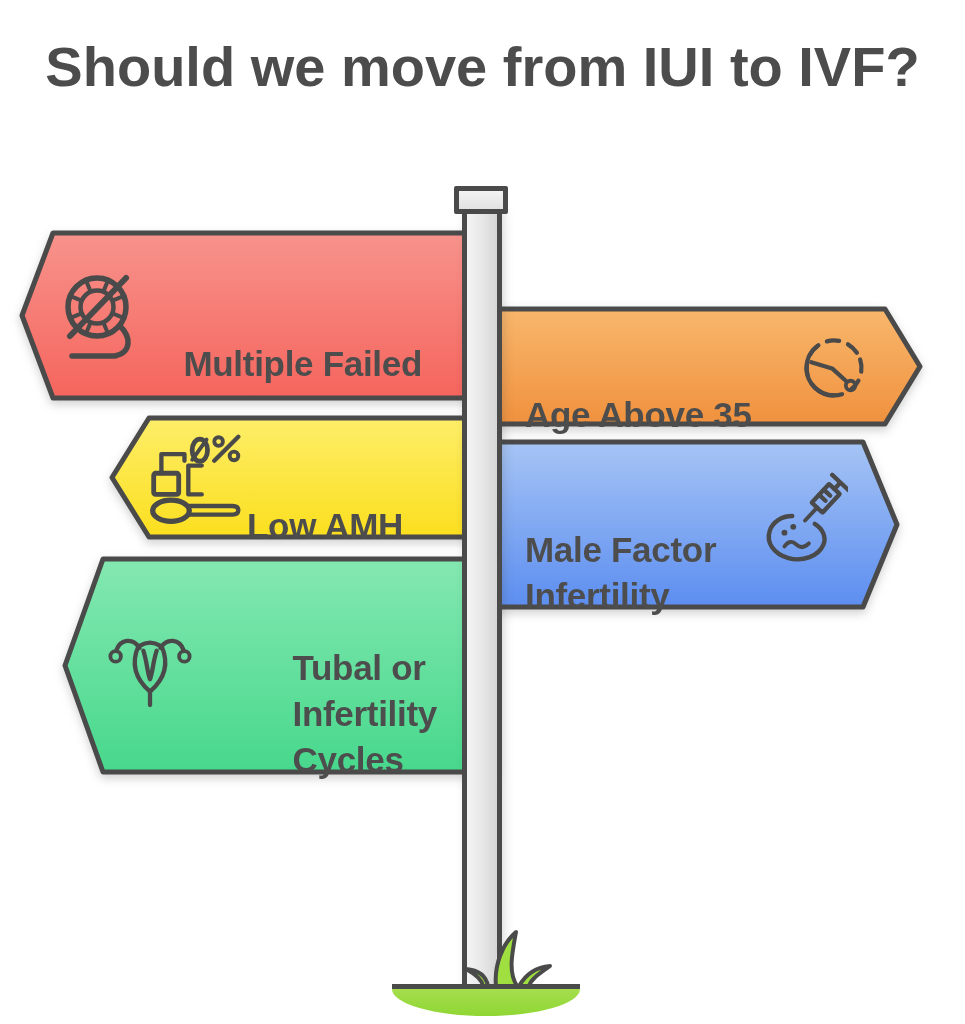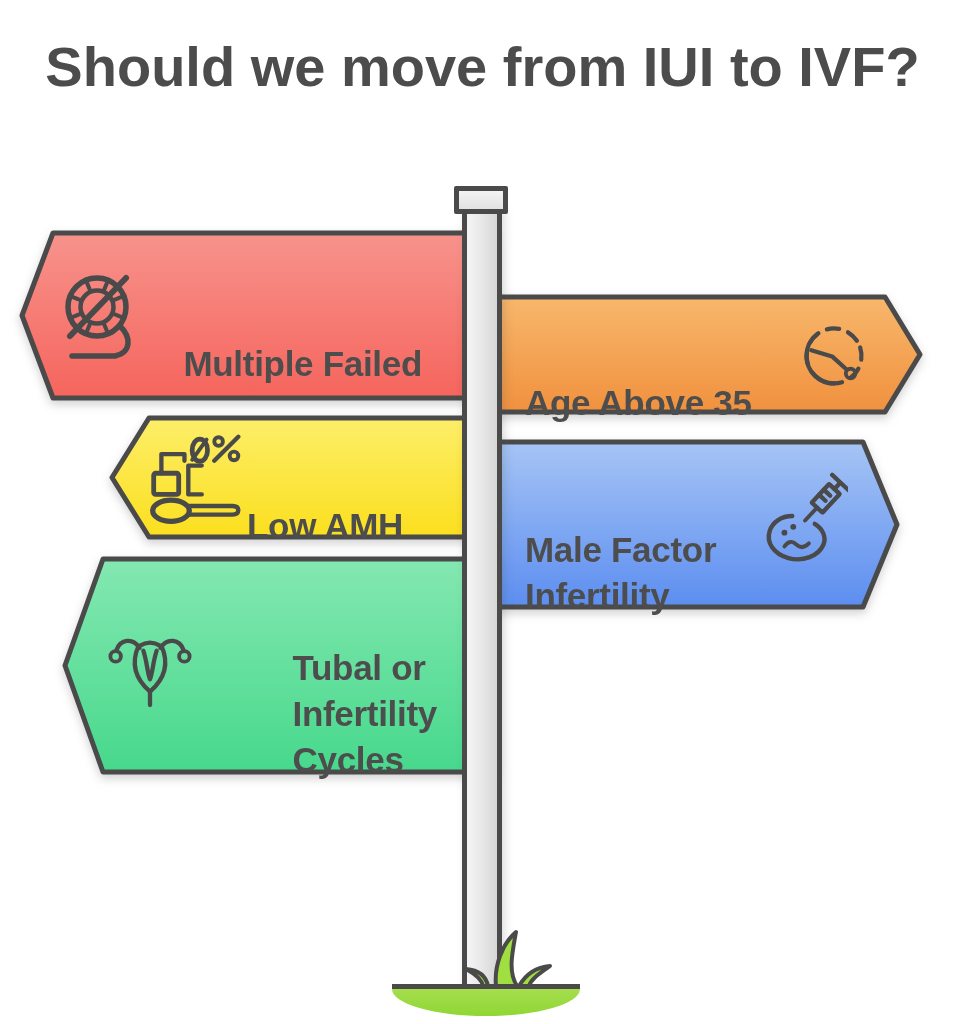--- a/index.html
+++ b/index.html
@@ -94,21 +94,21 @@
         <line x1="42" y1="16" x2="42" y2="24" transform="rotate(337.5 42 42)"></line>
       </g>
       <line class="ic" x1="15" y1="71" x2="71" y2="13" stroke-width="6"></line>
       <path class="ic" d="M65 61 C 76 72, 77 87, 60 91 L 17 91" stroke-width="5.5"></path>
     </svg>
     <div class="label" style="right:72px;text-align:right;">
       <div>Multiple Failed</div>
     </div>
   </div>
 
-  <div class="sign" style="left:470px;top:297px;width:450px;height:115px;">
+  <div class="sign" style="left:470px;top:309px;width:450px;height:115px;">
     <svg class="shape" width="462" height="127" viewBox="-6 -6 462 127">
       <polygon points="0,0 415,0 450,57.5 415,115 0,115" fill="url(#g1)" stroke="#4a4a4a" stroke-width="5" stroke-linejoin="round"></polygon>
     </svg>
     <svg class="icon" style="left:328px;top:22px;" width="72" height="72" viewBox="0 0 76 76">
       <circle class="ic" cx="38" cy="39" r="29" stroke-width="4.5" stroke-dasharray="13 10" transform="rotate(-18 38 39)"></circle>
       <circle class="ic" cx="38" cy="39" r="29" stroke-width="4.5" stroke-dasharray="72 400" transform="rotate(90 38 39)"></circle>
       <polyline class="ic" points="14,33 36,39.5 51,53" stroke-width="4.5"></polyline>
       <circle class="ic" cx="55.5" cy="57.5" r="5" stroke-width="4"></circle>
     </svg>
     <div class="label" style="left:55px;">

